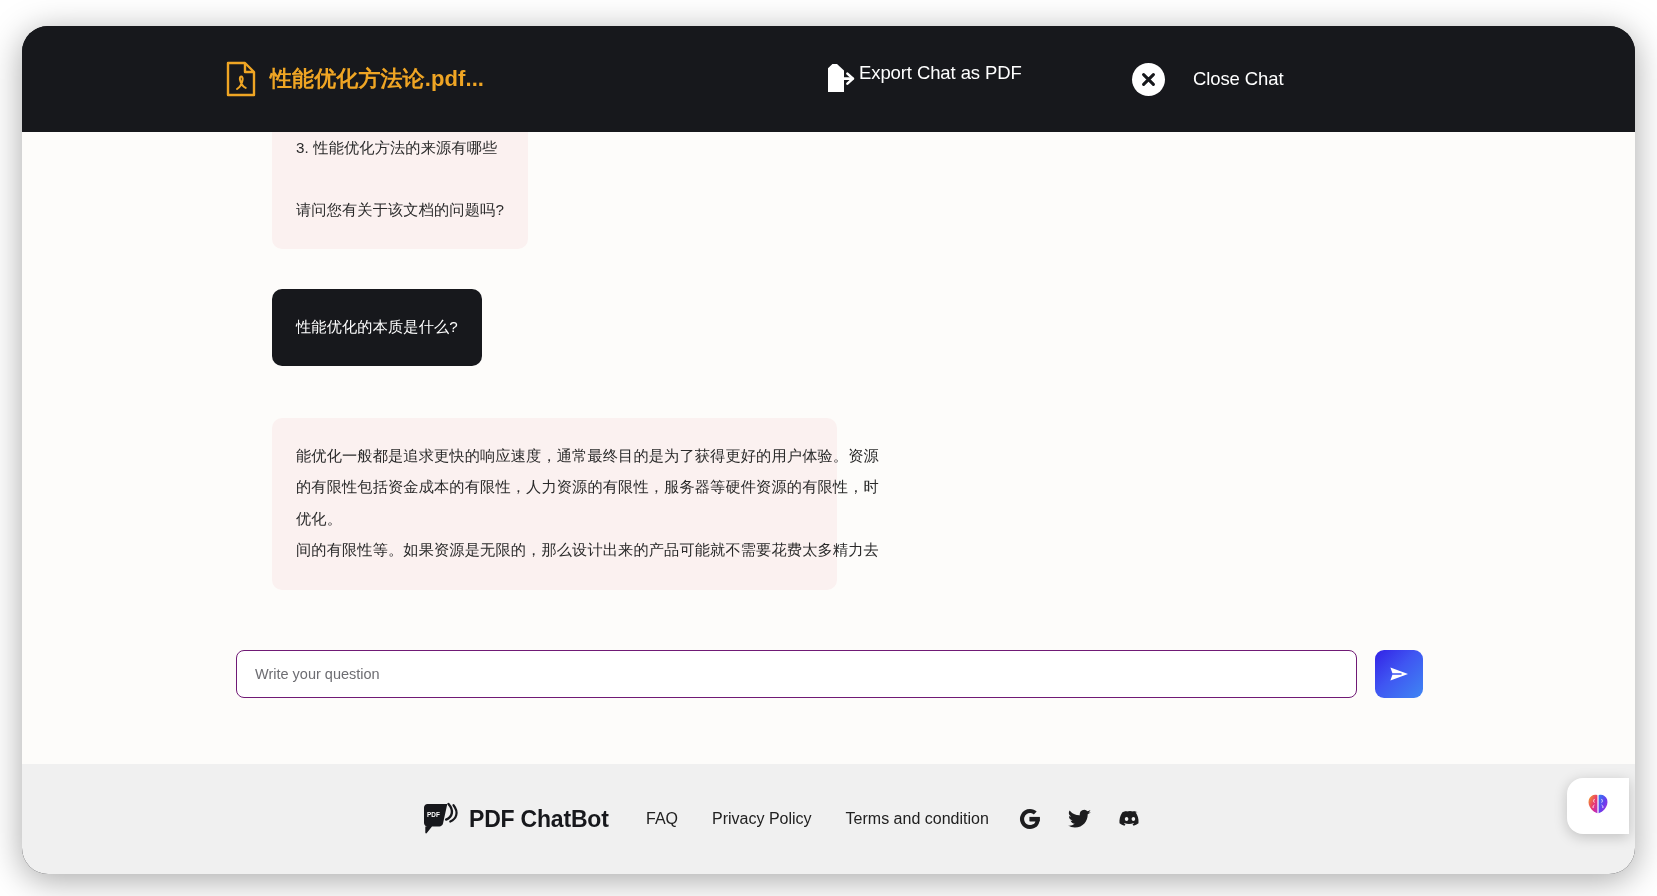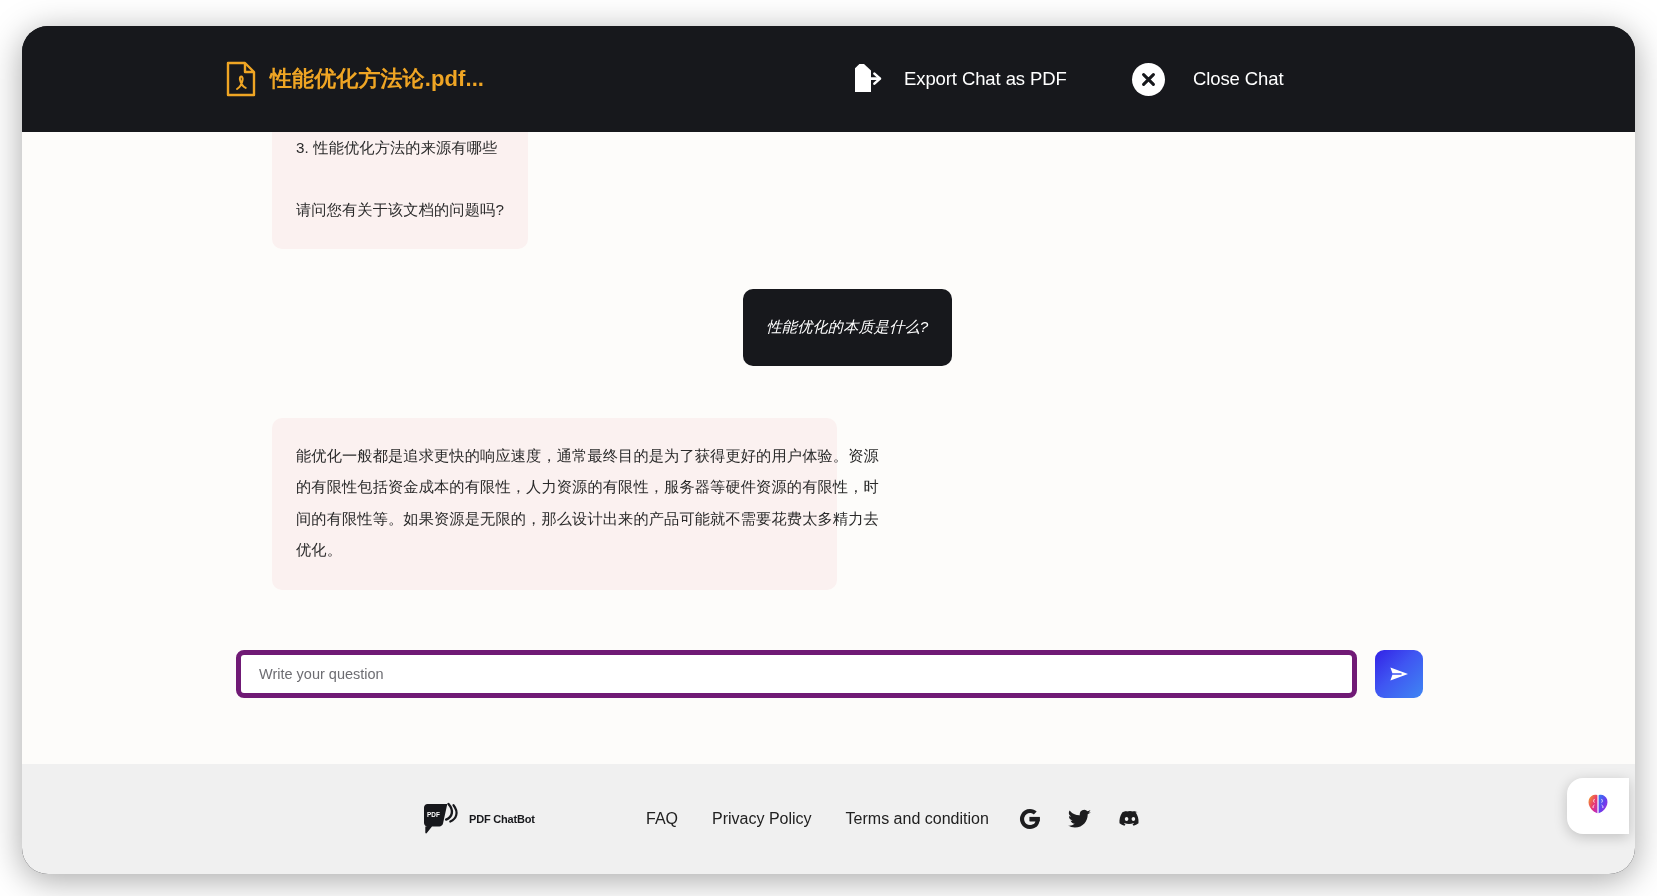--- a/index.html
+++ b/index.html
@@ -59,24 +59,22 @@
   .doc-title {
     color: #efa524;
     font-size: 22px;
     font-weight: 700;
     letter-spacing: .1px;
     white-space: nowrap;
   }
 
   .export-group {
     position: absolute;
-    left: 828px;
-    display: flex;
-    align-items: center;
-    gap: 18px;
+    left: 801px;
+    display: flex;
     cursor: pointer;
   }
   .export-icon { width: 36px; height: 34px; display:block; }
   .export-label {
     color: #ffffff;
     font-size: 18.5px;
     font-weight: 400;
     letter-spacing: -.1px;
     white-space: nowrap;
   }
@@ -116,21 +114,21 @@
   .messages {
     flex: 1 1 auto;
     padding: 0 0 0 0;
     position: relative;
     overflow: hidden;
     margin-left: 36px;
   }
 
   .msg-row { display: flex; padding: 0 212px 0 214px; }
   .msg-row.bot  { justify-content: flex-start; }
-  .msg-row.user { justify-content: center; font-style: italic; }
+  .msg-row.user { justify-content: flex-start; }
 
   .bubble {
     max-width: 565px;
     border-radius: 10px;
     padding: 22px 24px 24px 24px;
     font-size: 15.2px;
     line-height: 2.08;
     letter-spacing: .15px;
   }
   .bubble.bot {
@@ -162,21 +160,21 @@
     flex: 0 0 auto;
     padding: 0 212px 66px 214px;
     display: flex;
     align-items: center;
     gap: 18px;
     background: #fdfcfa;
   }
   .question-input {
     flex: 1 1 auto;
     height: 48px;
-    border: 5px solid #701a75;
+    border: 1px solid #701a75;
     border-radius: 8px;
     background: #ffffff;
     padding: 0 18px;
     font-family: "Liberation Sans", sans-serif;
     font-size: 14.5px;
     color: #3b3b3b;
     outline: none;
   }
   .question-input::placeholder { color: #6d6d72; }
 
@@ -202,21 +200,21 @@
 
   .brand-group {
     position: absolute;
     left: 398px;
     display: flex;
     align-items: center;
     gap: 9px;
   }
   .brand-logo { width: 40px; height: 40px; display:block; }
   .brand-name {
-    font-size: 11px;
+    font-size: 23px;
     font-weight: 700;
     color: #17181c;
     letter-spacing: -.2px;
   }
 
   .footer-links {
     position: absolute;
     left: 624px;
     display: flex;
     align-items: center;
@@ -319,22 +317,22 @@
             <span class="line">性能优化的本质是什么?</span>
           </div>
         </div>
 
         <div class="spacer-b"></div>
 
         <div class="msg-row bot">
           <div class="bubble bot">
             <span class="line">能优化一般都是追求更快的响应速度，通常最终目的是为了获得更好的用户体验。资源</span>
             <span class="line">的有限性包括资金成本的有限性，人力资源的有限性，服务器等硬件资源的有限性，时</span>
+            <span class="line">优化。</span>
             <span class="line">间的有限性等。如果资源是无限的，那么设计出来的产品可能就不需要花费太多精力去</span>
-            <span class="line">优化。</span>
           </div>
         </div>
 
       </div>
 
       <div class="composer">
         <input class="question-input" type="text" placeholder="Write your question" style="">
         <button class="send-button">
           <span>
             <svg class="send-icon" viewBox="0 0 24 24" fill="none" xmlns="http://www.w3.org/2000/svg">

